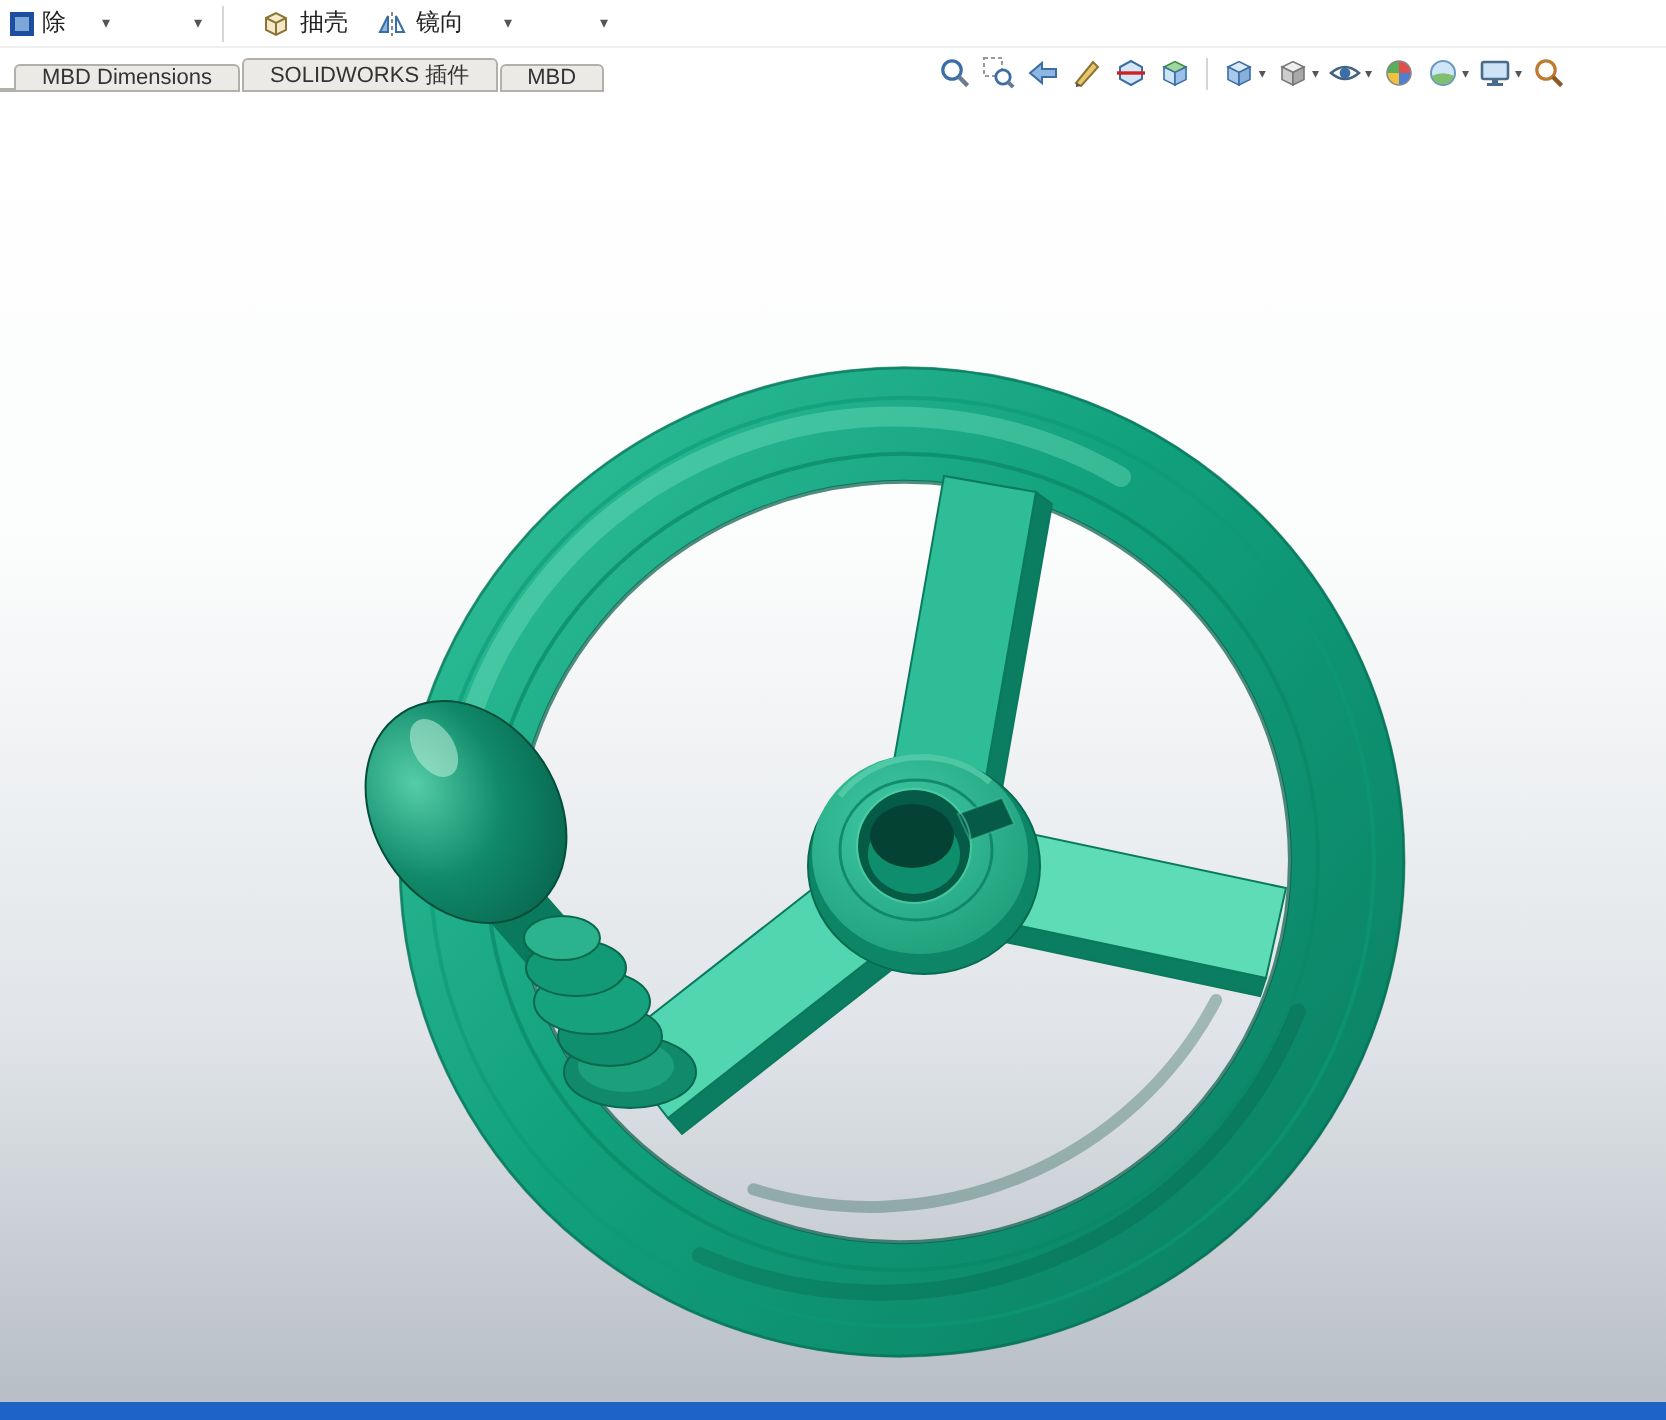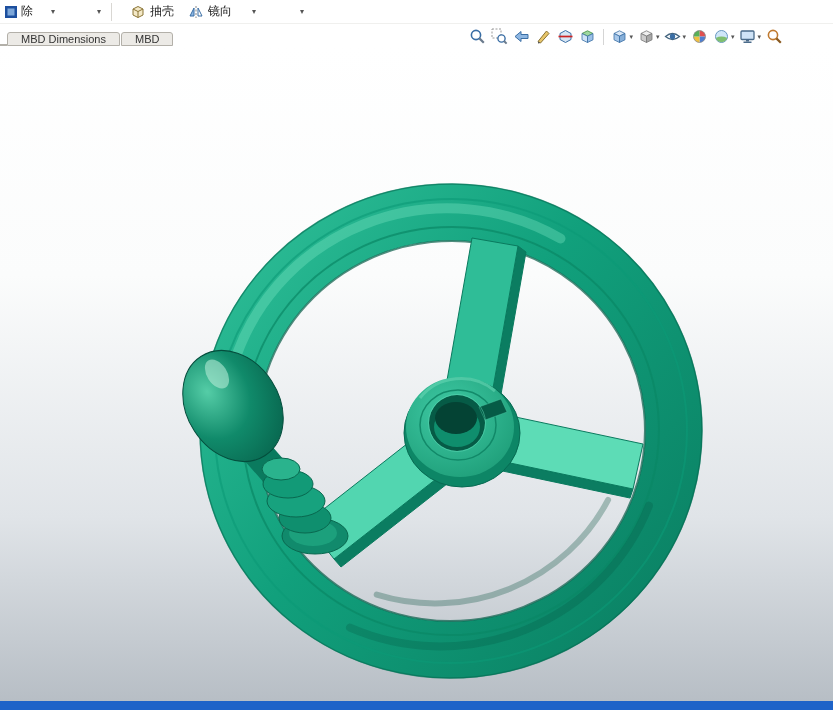--- a/index.html
+++ b/index.html
@@ -66,20 +66,23 @@
     <span>镜向</span>
   </div>
   <div class="drop-btn" style="margin-left:10px">▾</div>
   <div class="drop-btn" style="margin-left:34px">▾</div>
 </div>
 
 <div class="tab-row">
   <div class="partial-tab"></div>
   <div class="tab">
     <span>MBD Dimensions</span>
+  </div>
+  <div class="tab">
+    <span>SOLIDWORKS 插件</span>
   </div>
   <div class="tab">
     <span>MBD</span>
   </div>
 
   <div class="hud">
     <div class="hud-btn">
       <svg width="17" height="17">
         <circle cx="7" cy="7" r="4.6" fill="none" stroke="#3a6ea5" stroke-width="1.6"></circle>
         <line x1="10.4" y1="10.4" x2="14.8" y2="14.8" stroke="#6b7b8d" stroke-width="2.2"></line>

